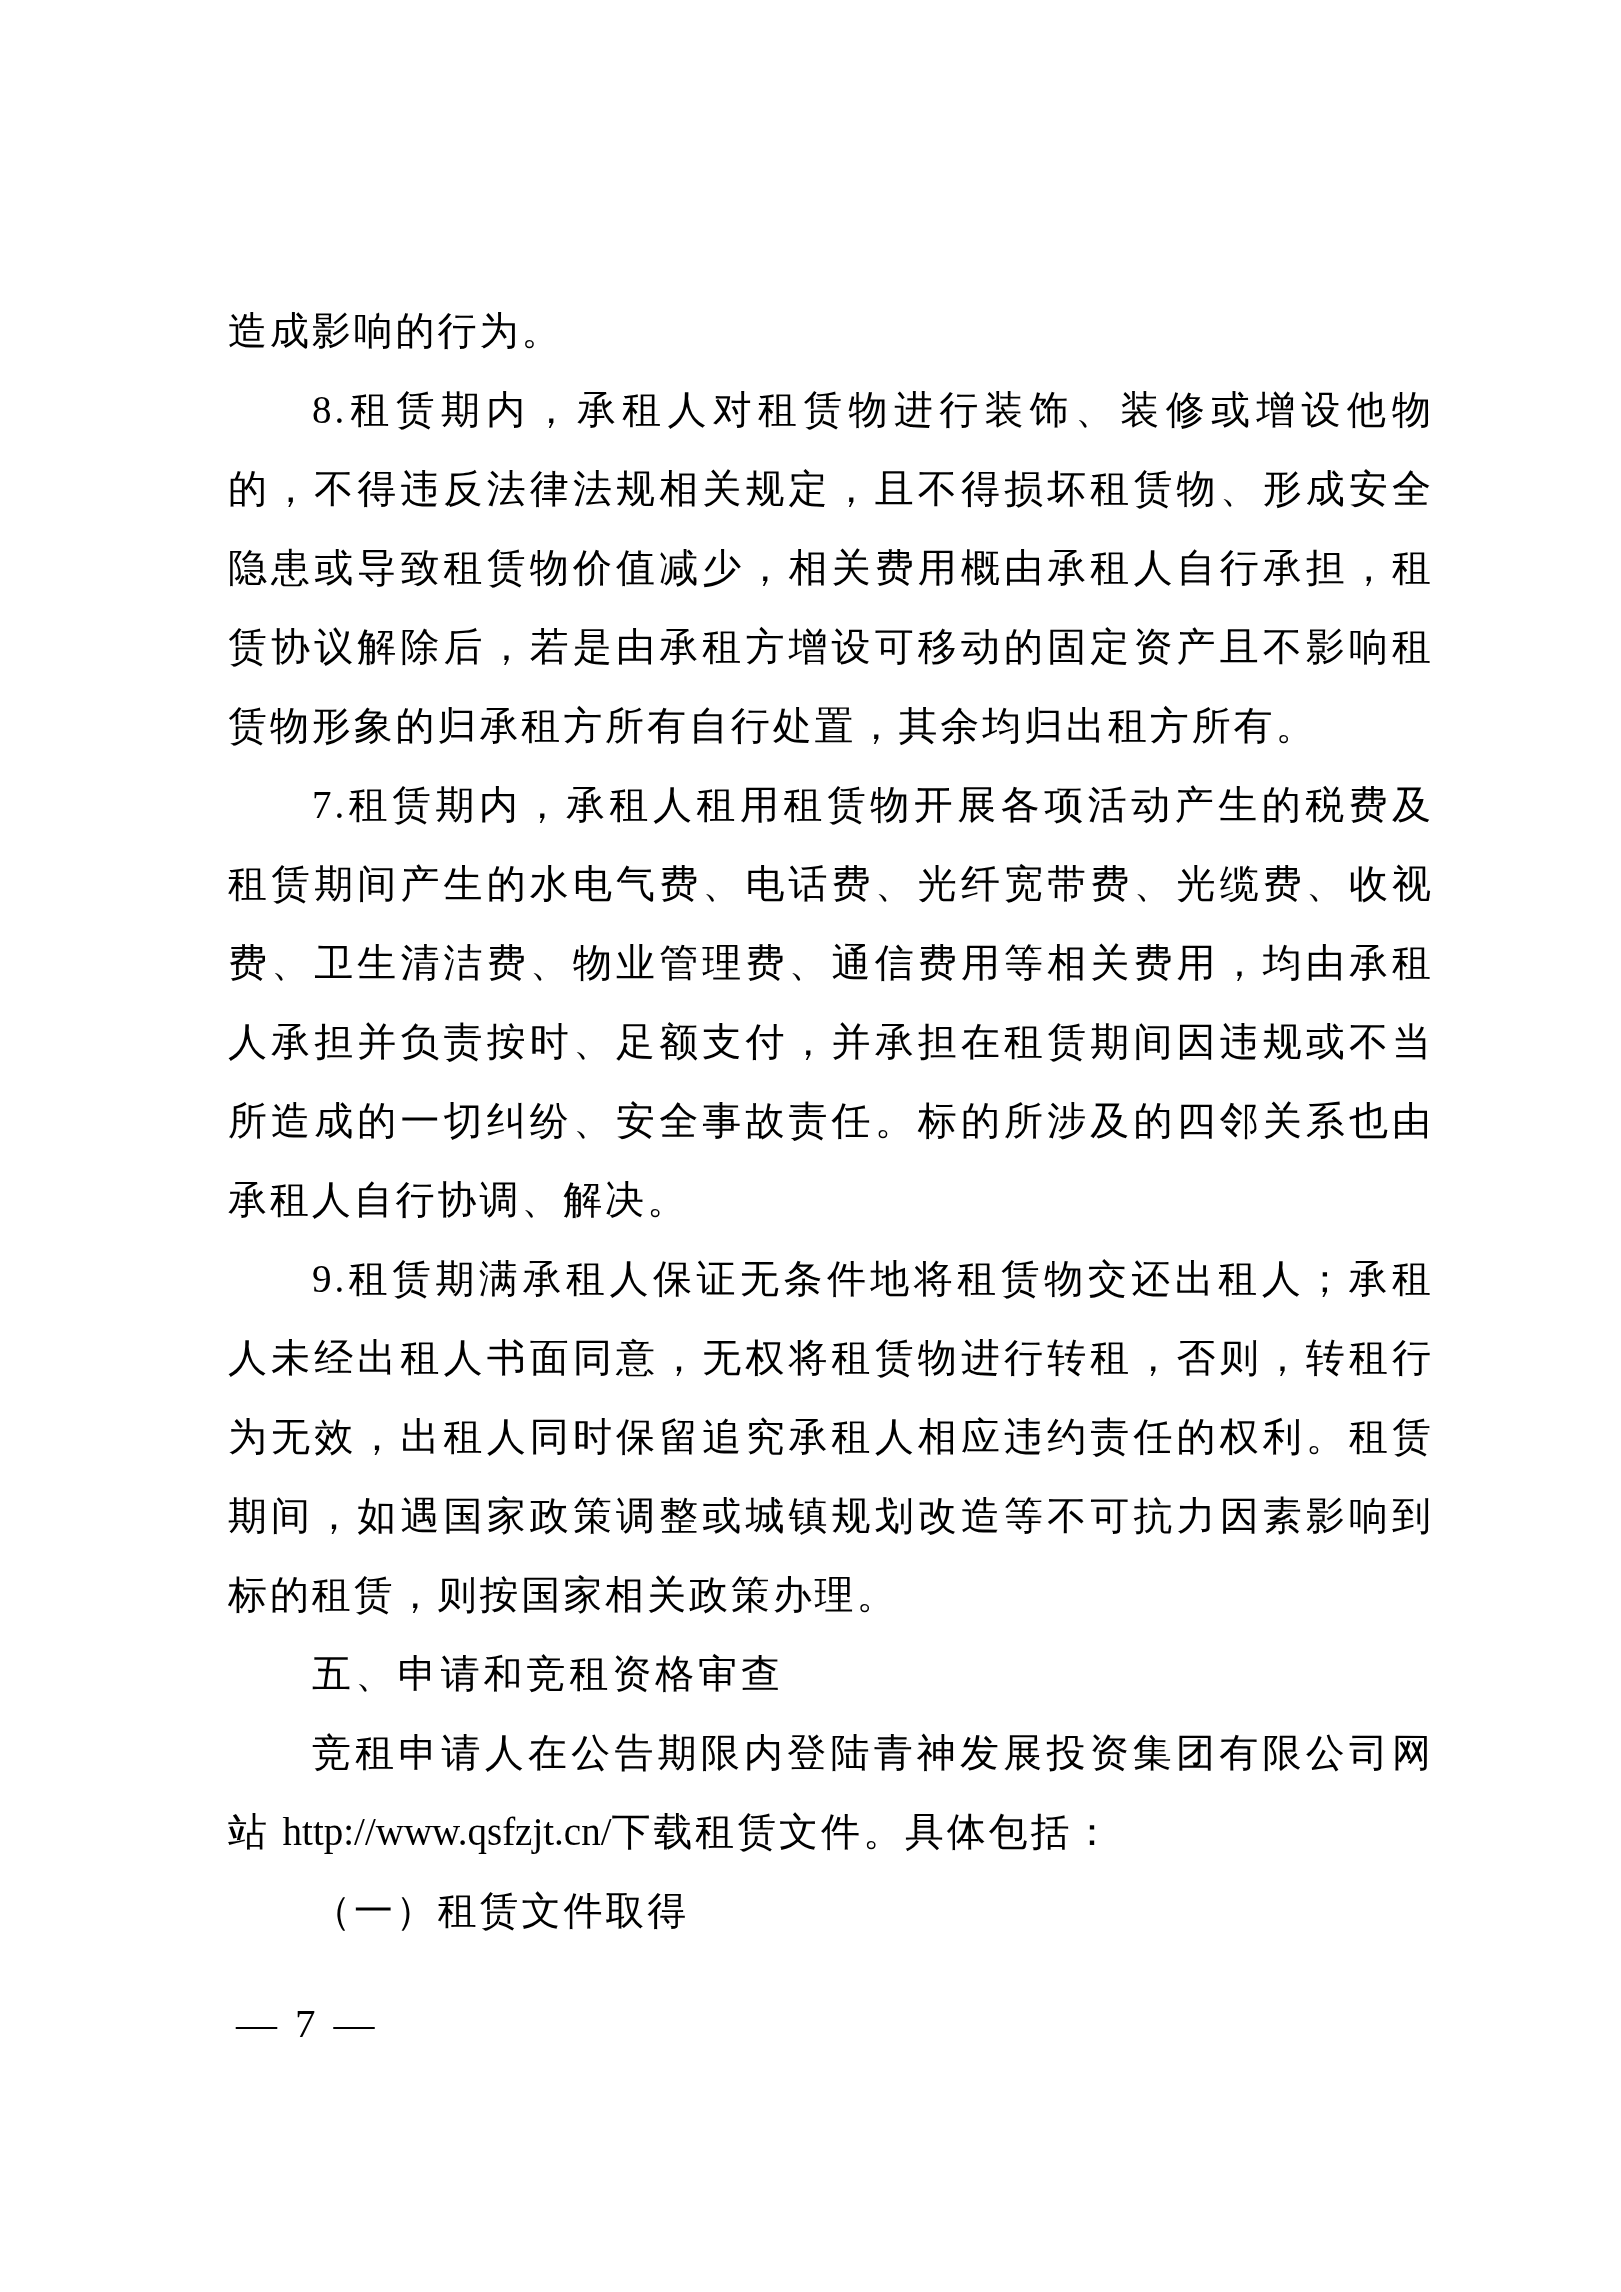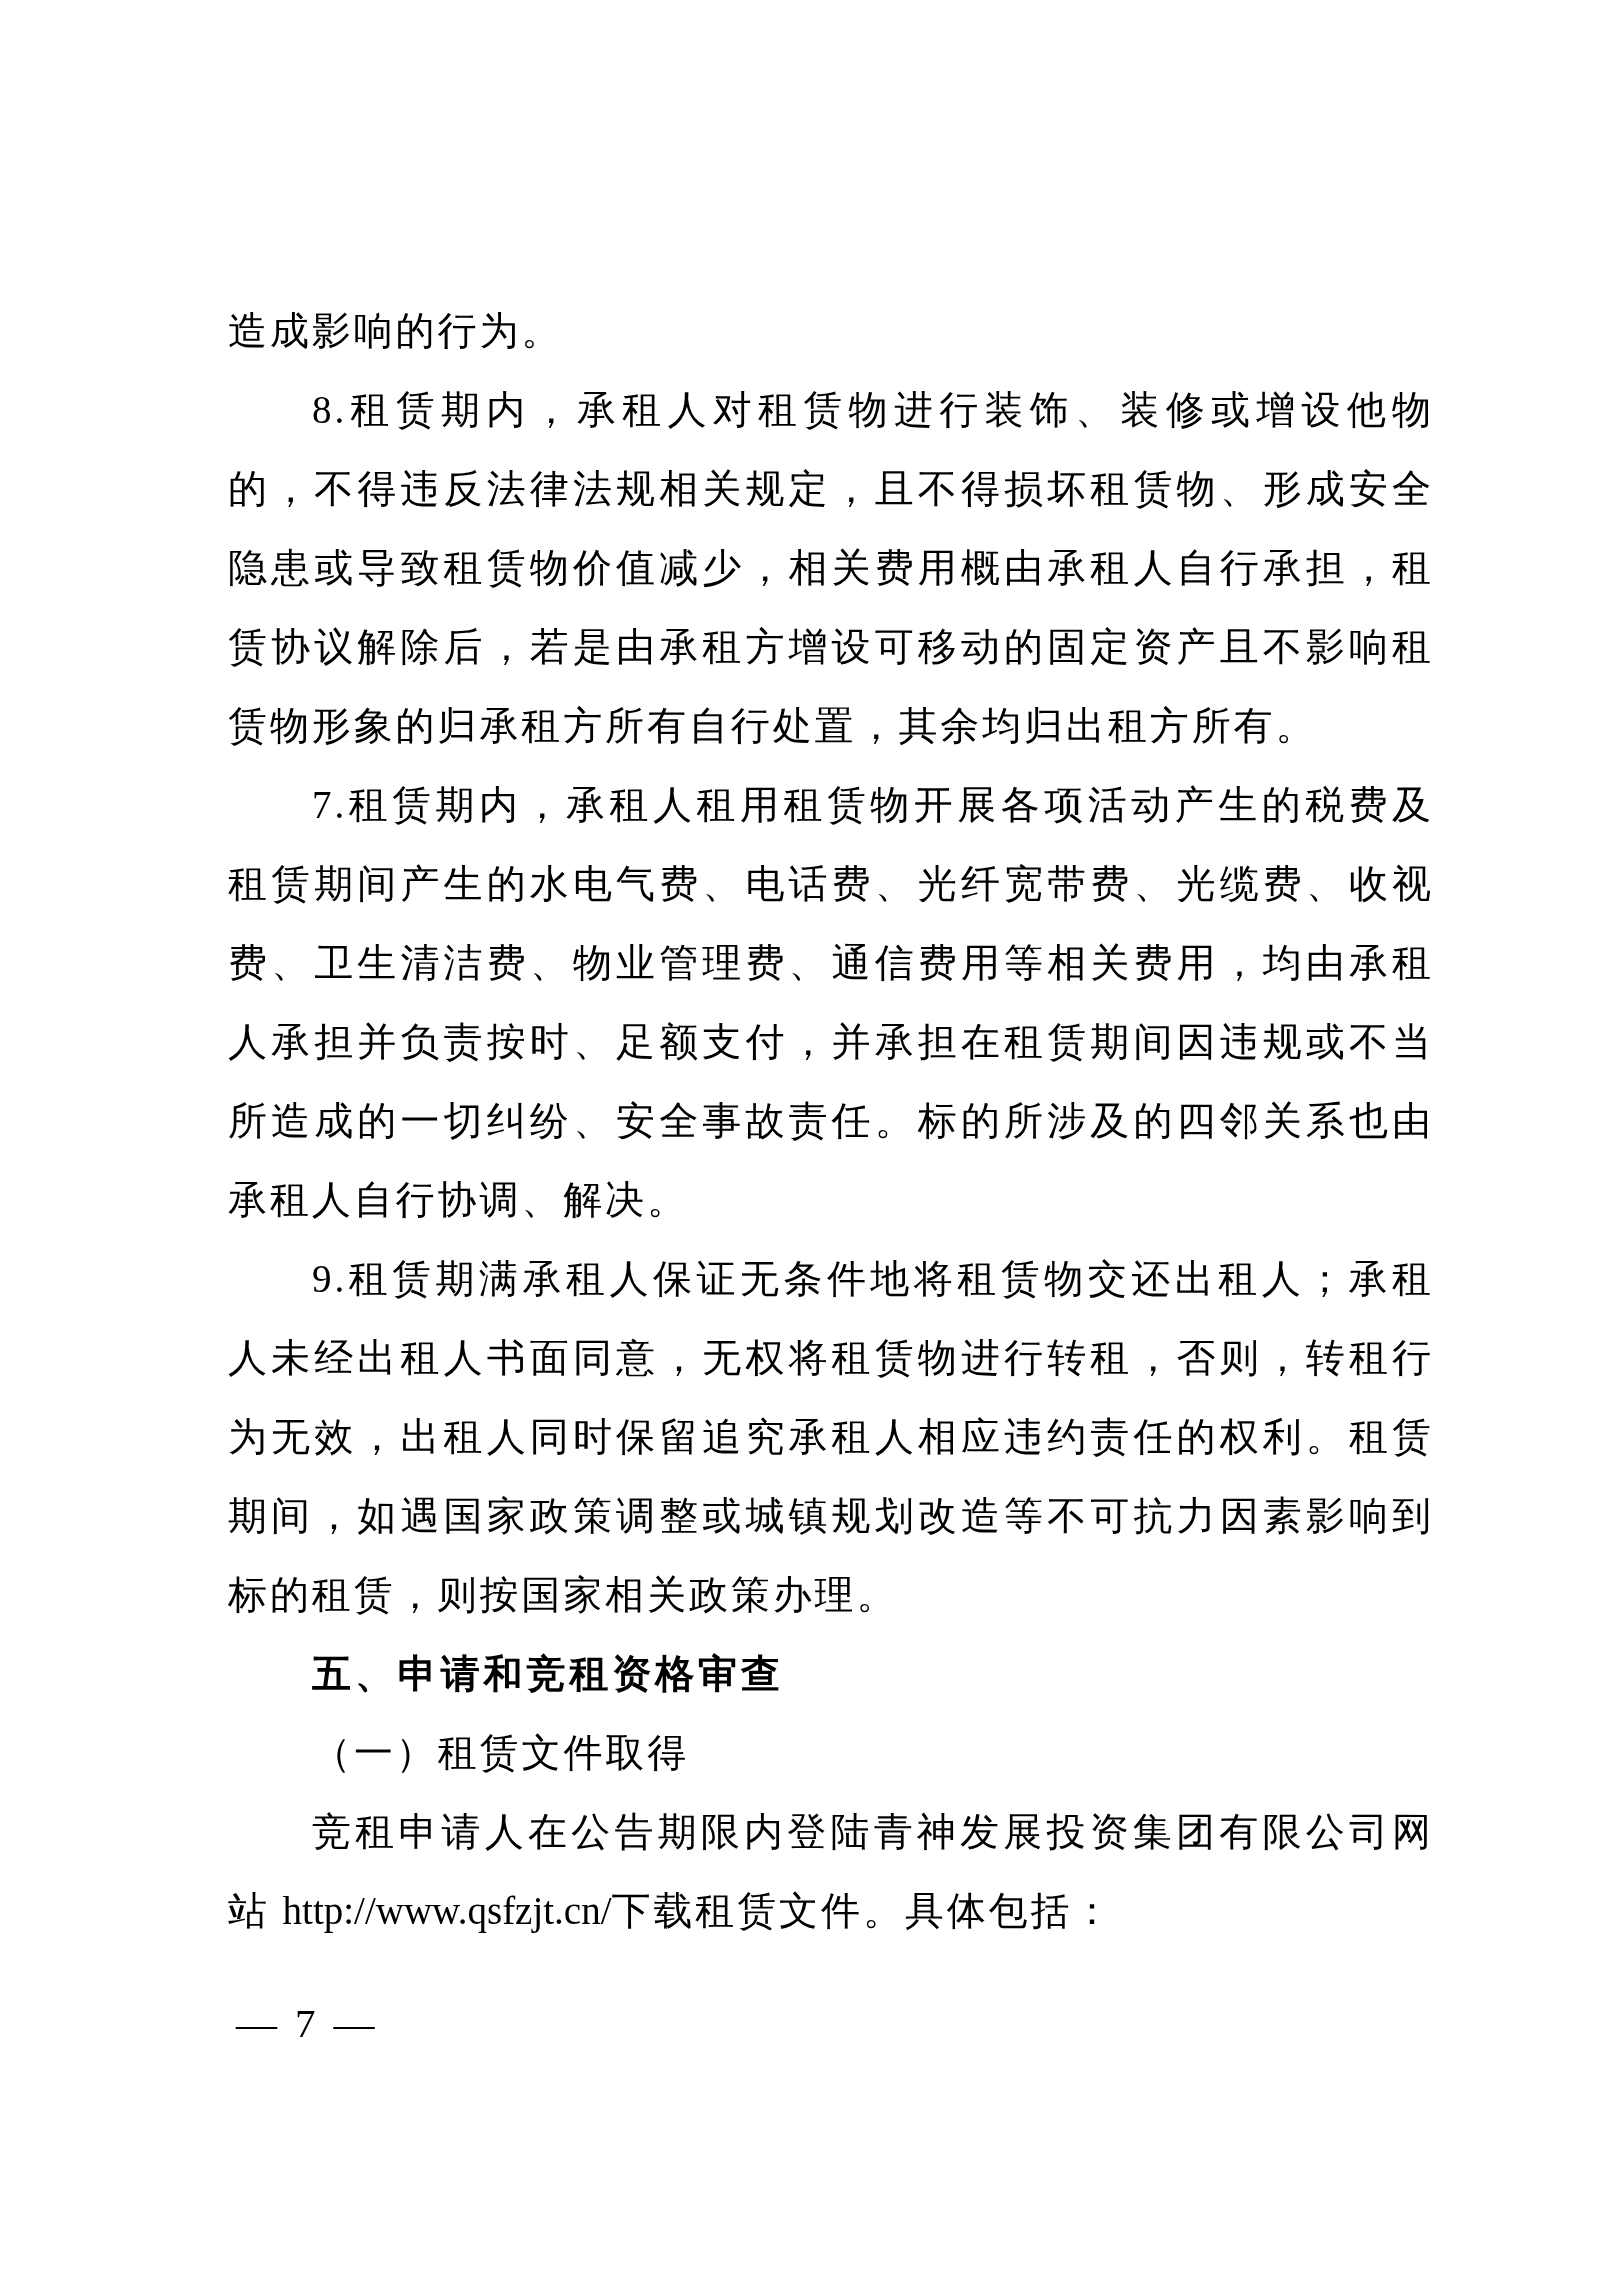--- a/index.html
+++ b/index.html
@@ -30,21 +30,21 @@
   }
   .text-block p {
     margin: 0;
     padding: 0;
   }
   .para-indent {
     text-indent: 84px;
   }
   .section-heading {
     font-family: "Liberation Sans", "DejaVu Sans", sans-serif;
-    font-weight: 700;
+    font-weight: 400;
     letter-spacing: 3.9px;
     text-indent: 84px;
   }
   .url-text {
     letter-spacing: 0;
   }
   .page-number {
     position: absolute;
     left: 226px;
     top: 2000px;
@@ -64,22 +64,22 @@
     <p>造成影响的行为。</p>
 
     <p class="para-indent">8.租赁期内，承租人对租赁物进行装饰、装修或增设他物的，不得违反法律法规相关规定，且不得损坏租赁物、形成安全隐患或导致租赁物价值减少，相关费用概由承租人自行承担，租赁协议解除后，若是由承租方增设可移动的固定资产且不影响租赁物形象的归承租方所有自行处置，其余均归出租方所有。</p>
 
     <p class="para-indent">7.租赁期内，承租人租用租赁物开展各项活动产生的税费及租赁期间产生的水电气费、电话费、光纤宽带费、光缆费、收视费、卫生清洁费、物业管理费、通信费用等相关费用，均由承租人承担并负责按时、足额支付，并承担在租赁期间因违规或不当所造成的一切纠纷、安全事故责任。标的所涉及的四邻关系也由承租人自行协调、解决。</p>
 
     <p class="para-indent">9.租赁期满承租人保证无条件地将租赁物交还出租人；承租人未经出租人书面同意，无权将租赁物进行转租，否则，转租行为无效，出租人同时保留追究承租人相应违约责任的权利。租赁期间，如遇国家政策调整或城镇规划改造等不可抗力因素影响到标的租赁，则按国家相关政策办理。</p>
 
     <p class="section-heading">五、申请和竞租资格审查</p>
 
+    <p class="para-indent"><span>竞租申请人在公告期限内登陆青神发展投资集团有限公司网站 </span><span class="url-text">http://www.qsfzjt.cn/</span><span>下载租赁文件。具体包括：</span></p>
+
     <p class="para-indent">（一）租赁文件取得</p>
-
-    <p class="para-indent"><span>竞租申请人在公告期限内登陆青神发展投资集团有限公司网站 </span><span class="url-text">http://www.qsfzjt.cn/</span><span>下载租赁文件。具体包括：</span></p>
 
   </div>
 
   <div class="page-number">— 7 —</div>
 
 </div>
 
 
 </body></html>

